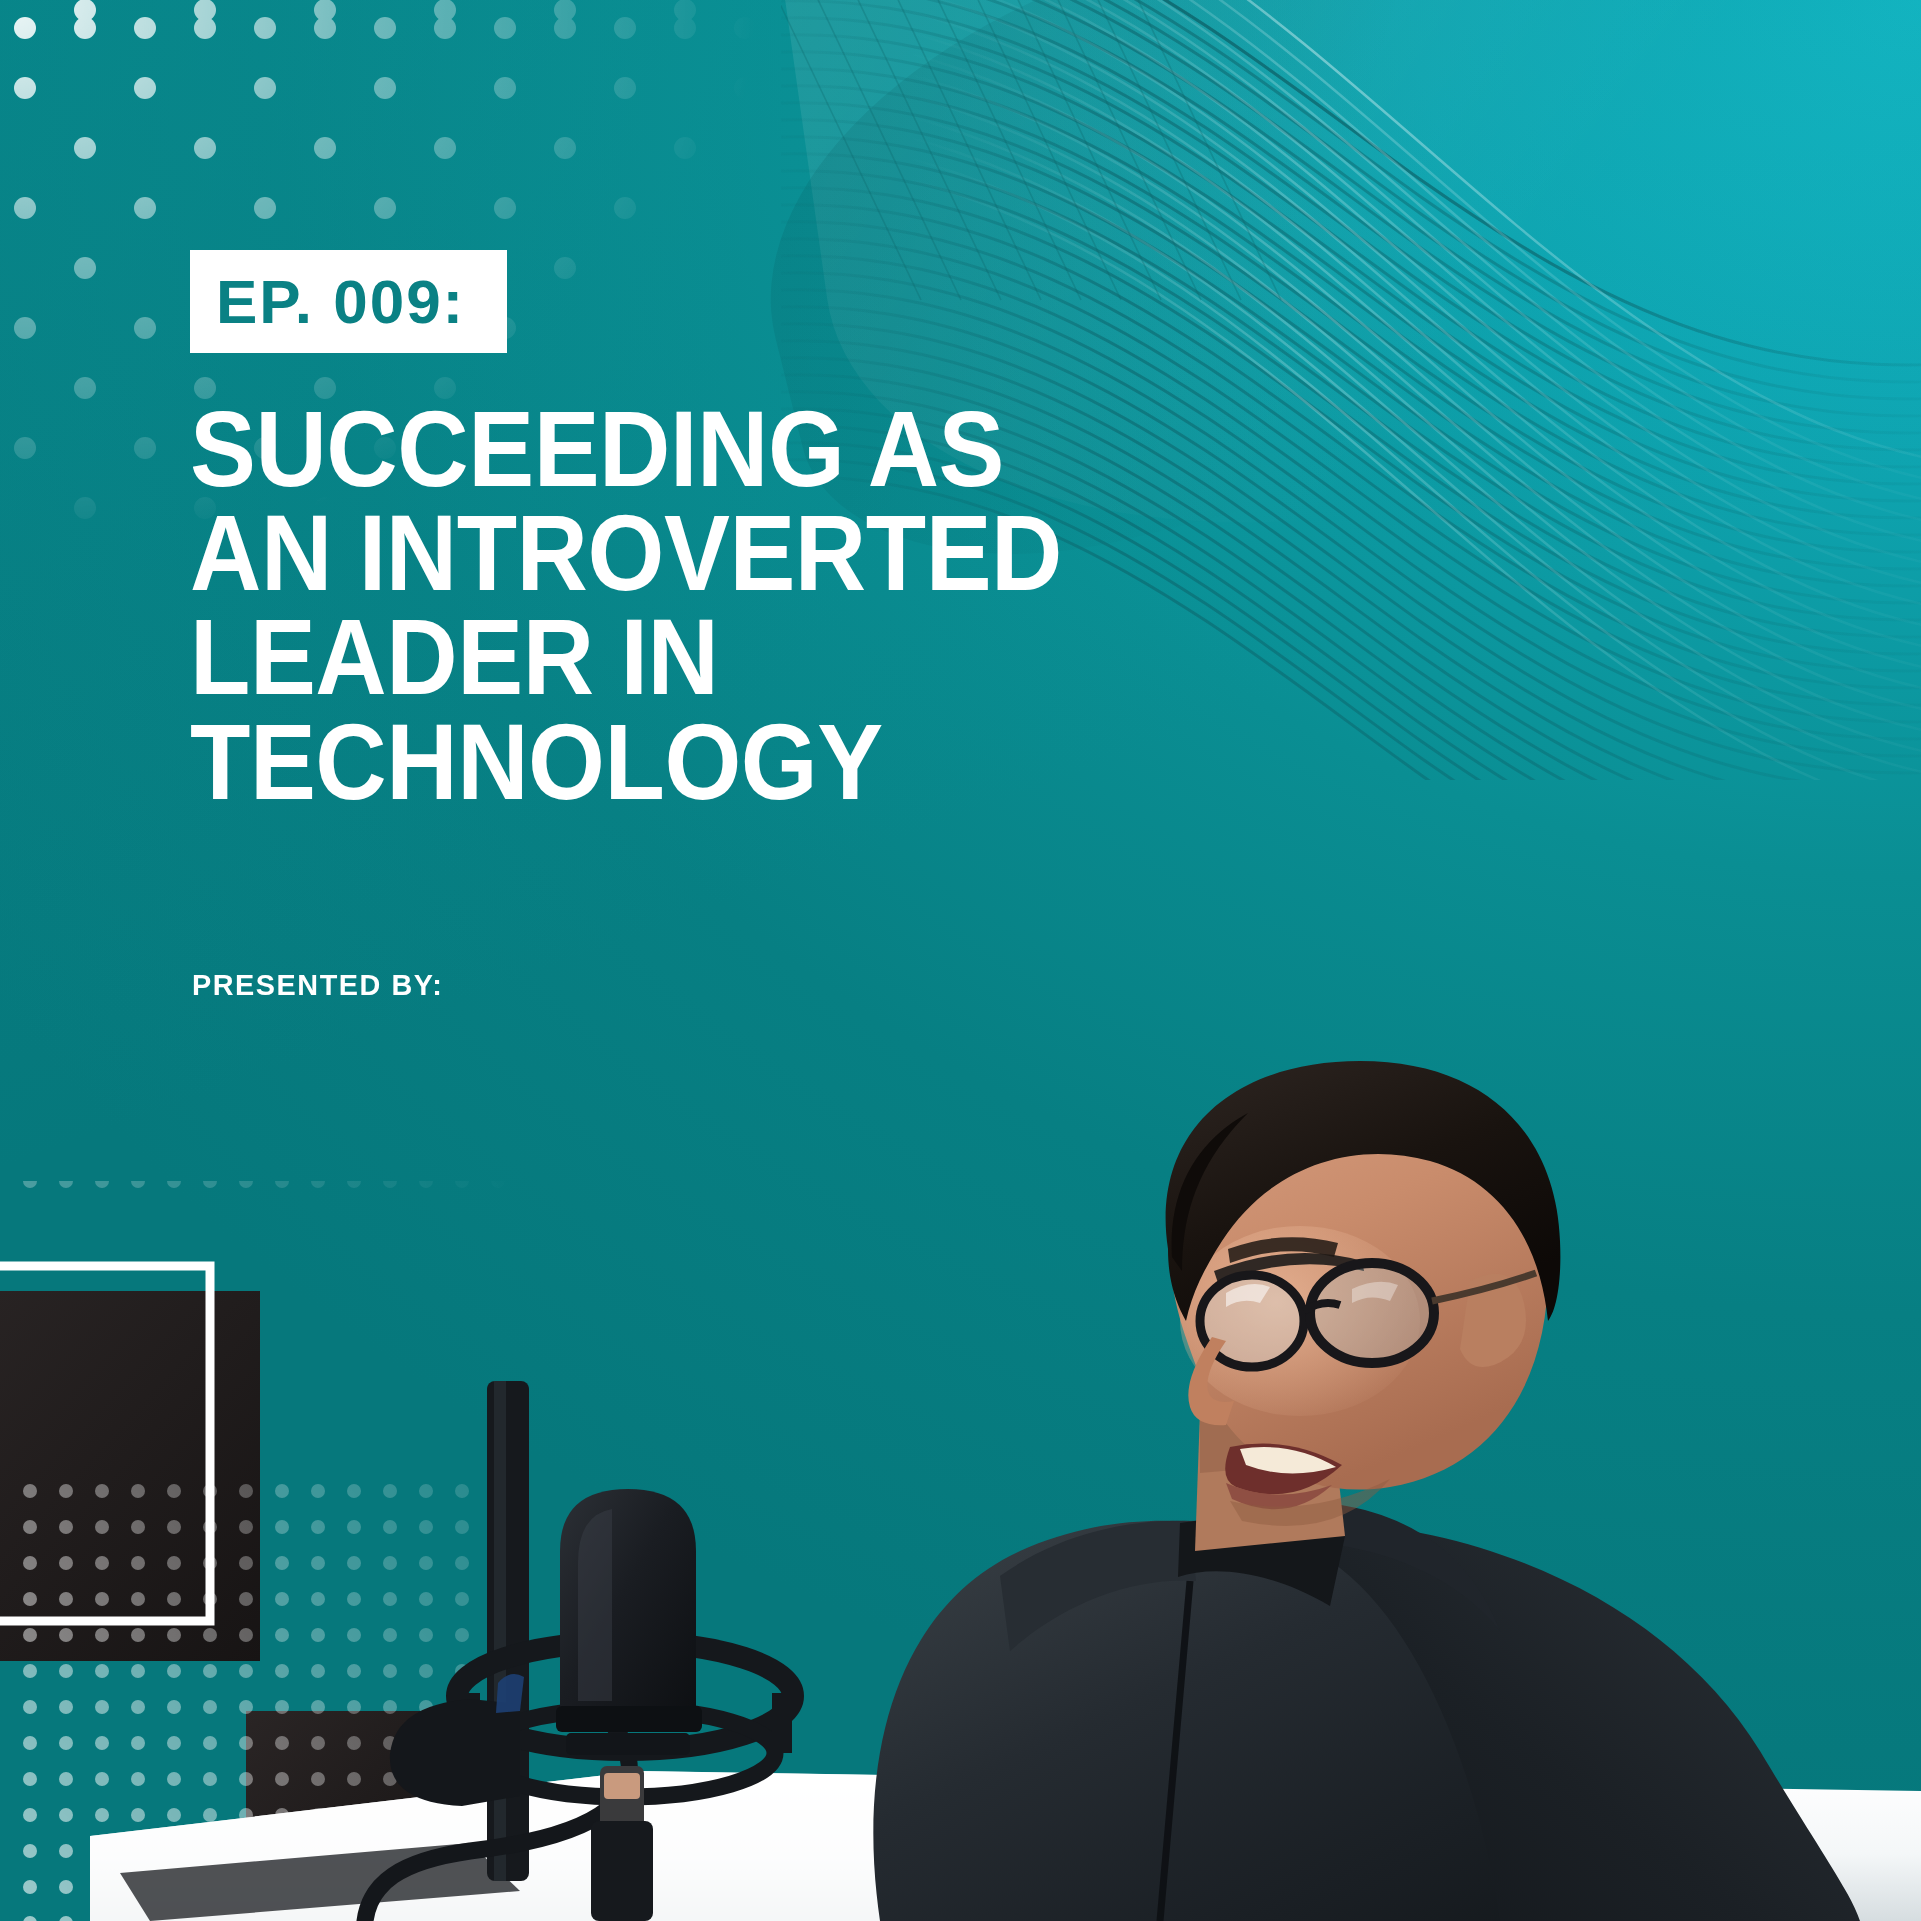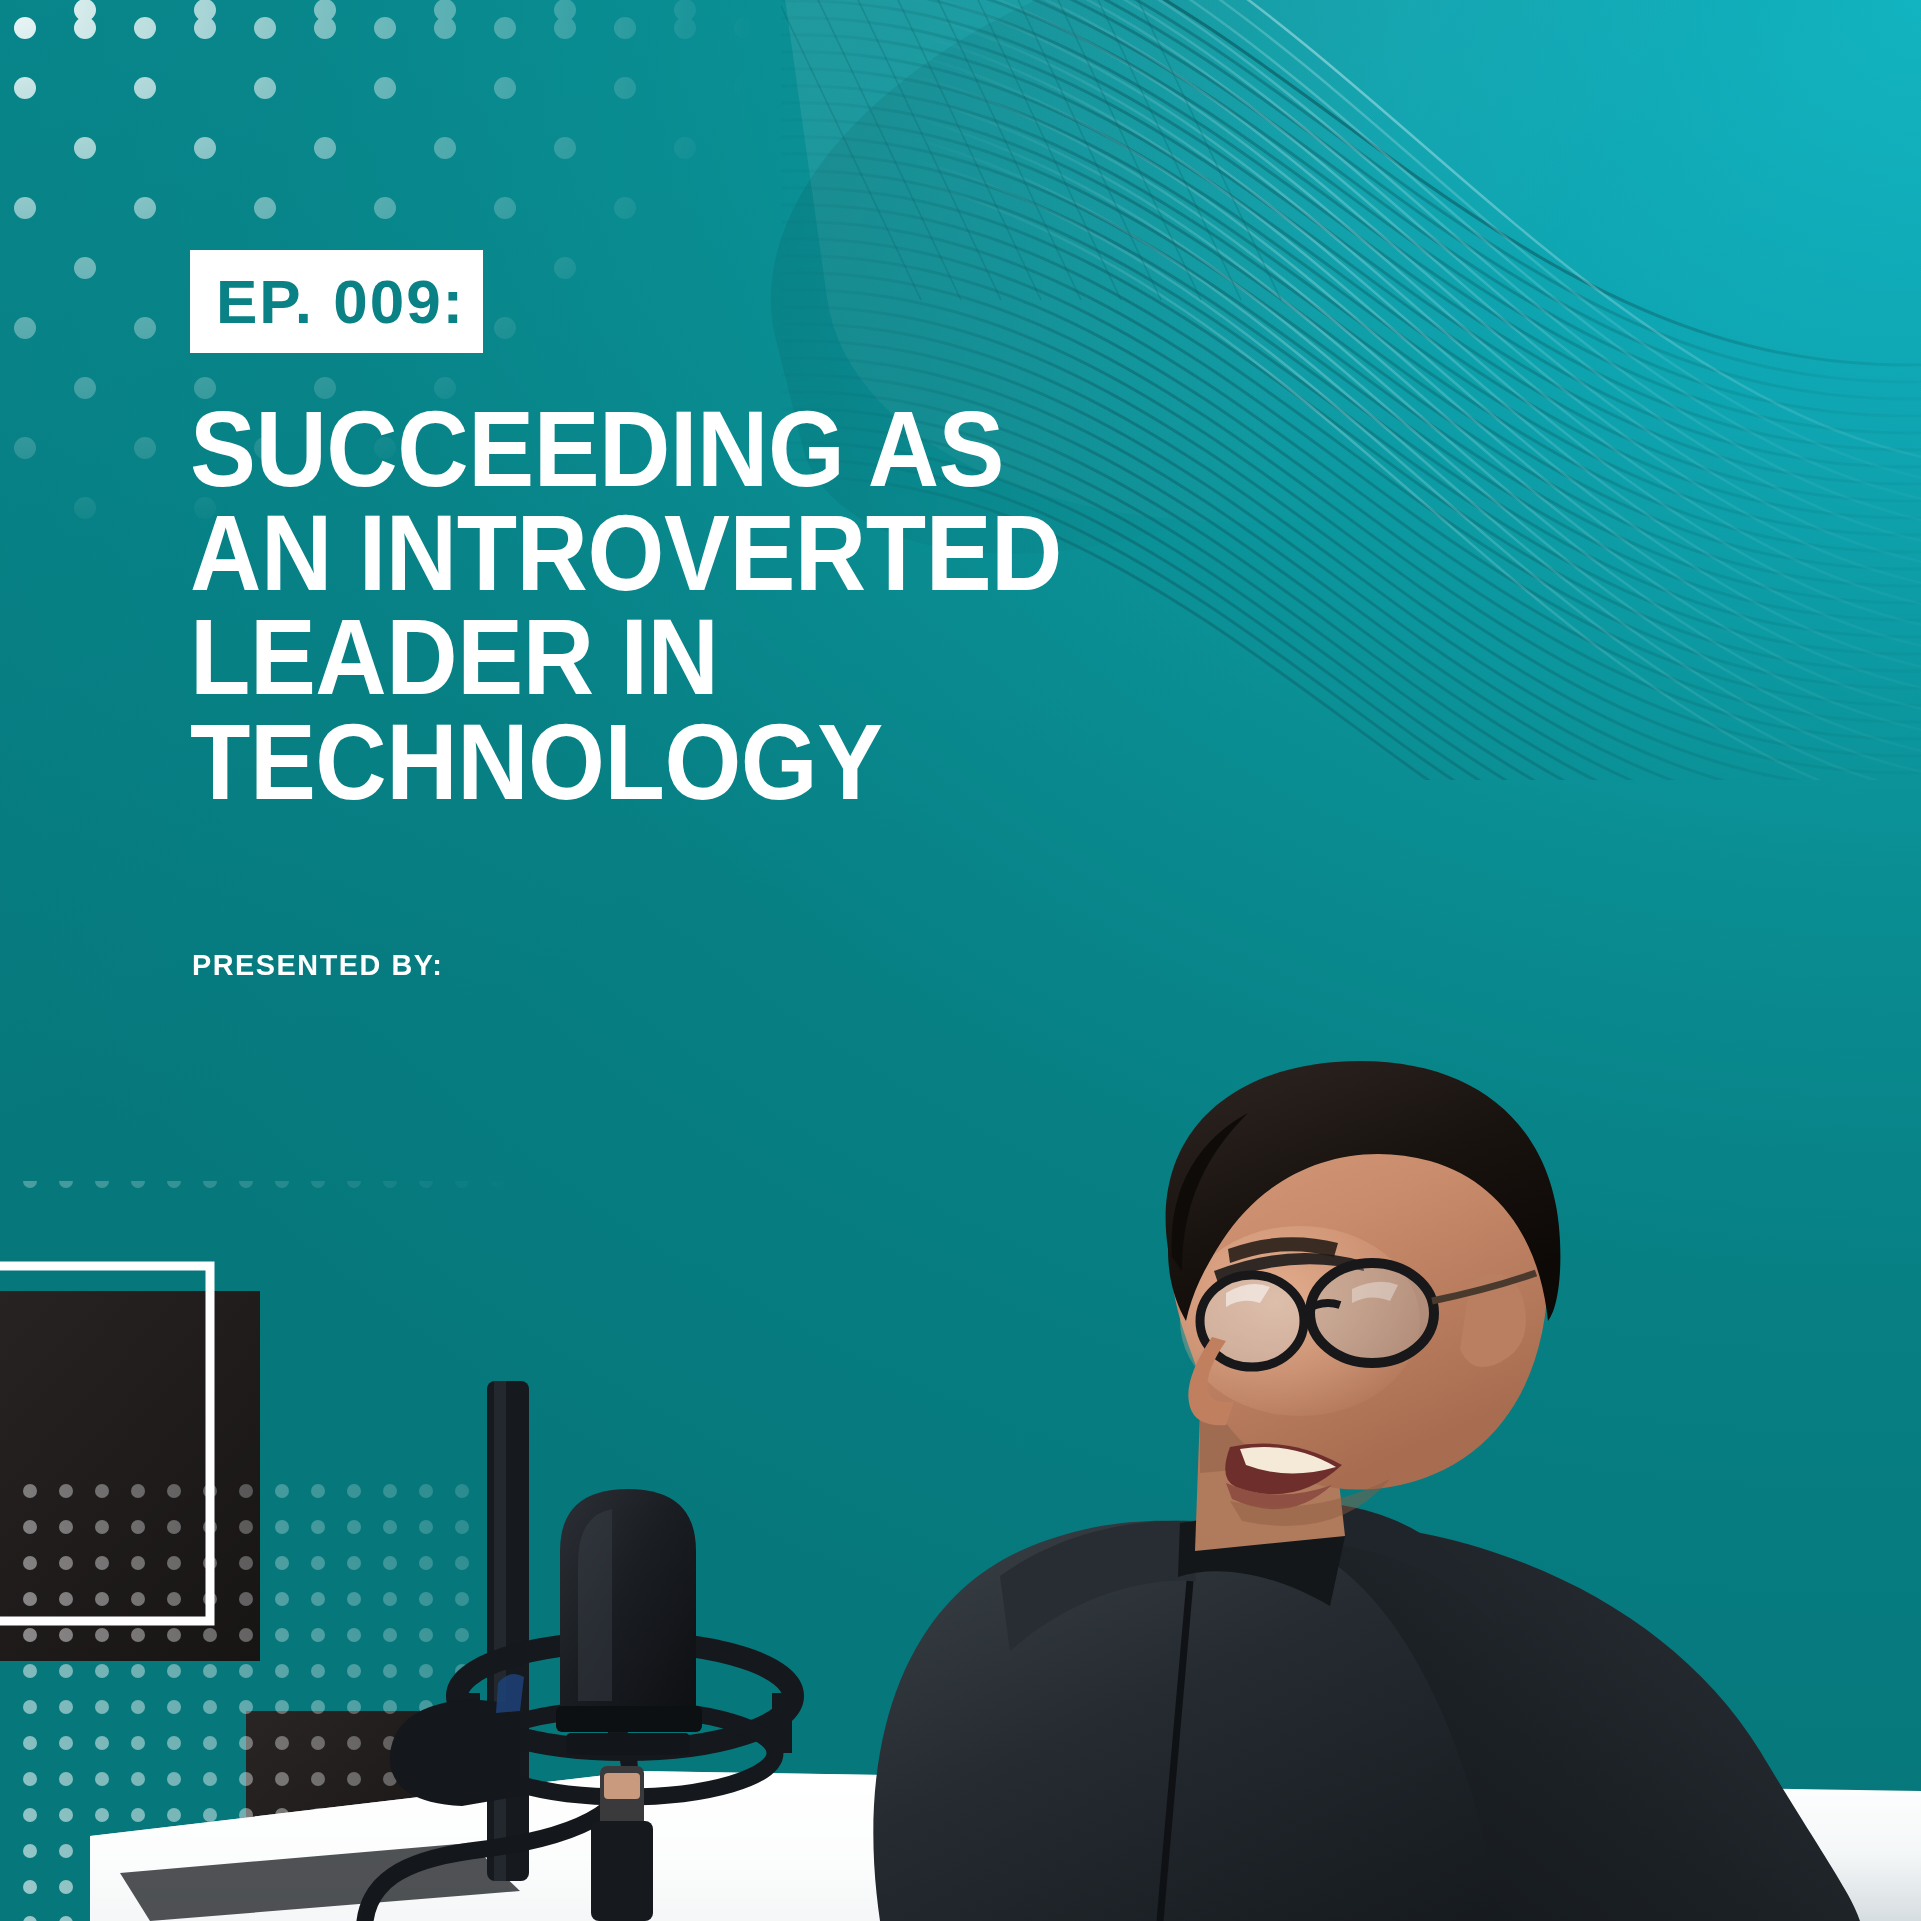--- a/index.html
+++ b/index.html
@@ -65,42 +65,42 @@
     z-index:40;
   }
   .ep-badge{
     display:inline-block;
     background:#ffffff;
     color:#0a8184;
     font-size:62px;
     font-weight:700;
     letter-spacing:2px;
     line-height:1;
-    padding:21px 18px 20px 26px;
+    padding:21px 42px 20px 26px;
     font-family:"Liberation Sans", sans-serif;
   }
   .title{
     margin-top:44px;
     color:#ffffff;
     font-family:"Liberation Sans", sans-serif;
     font-weight:700;
     font-size:108px;
     line-height:.965;
     letter-spacing:-0.5px;
     transform:scaleX(.915);
     transform-origin:left top;
     text-transform:uppercase;
     white-space:pre-line;
   }
 
   
   .presented{
     position:absolute;
     left:192px;
-    top:948px;
+    top:968px;
     display:flex;
     align-items:center;
     gap:12px;
     z-index:40;
   }
   .presented-label{
     color:#ffffff;
     font-size:30px;
     font-weight:700;
     letter-spacing:1.6px;

